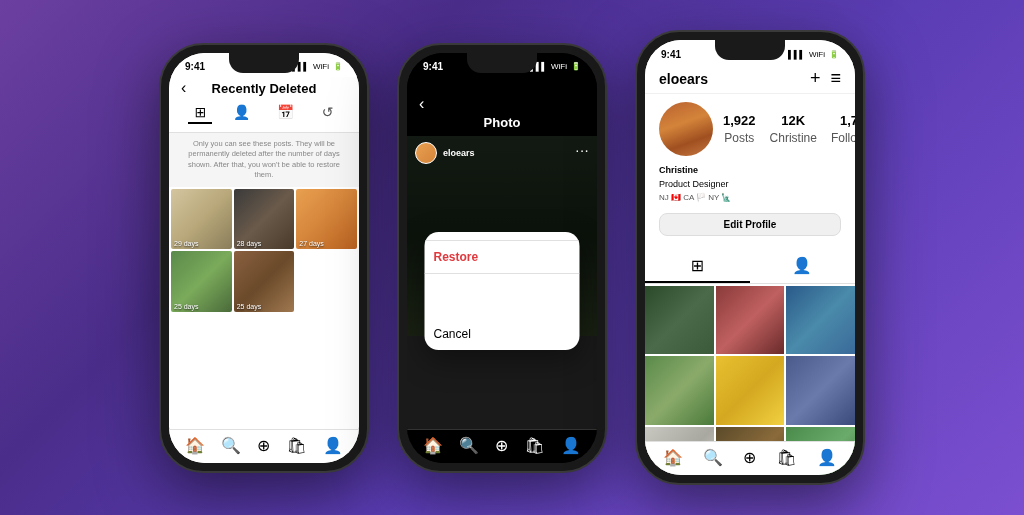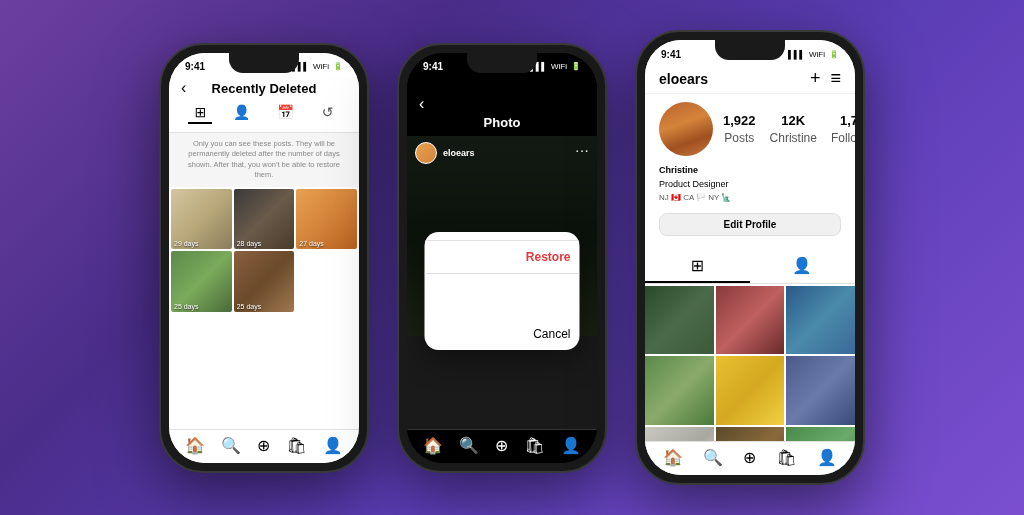--- a/index.html
+++ b/index.html
@@ -296,21 +296,21 @@
 
     .dialog-divider {
       height: 1px;
       background: #e0e0e0;
       margin-top: 8px;
     }
 
     .dialog-btn {
       width: 100%;
       padding: 9px;
-      text-align: right;
+      text-align: left;
       font-size: 12px;
       font-weight: 500;
       border: none;
       background: transparent;
       cursor: pointer;
     }
 
     .dialog-btn.restore { color: #E0393E; font-weight: 600; }
     .dialog-btn.cancel { color: #000; margin-top: 44px; }
 

